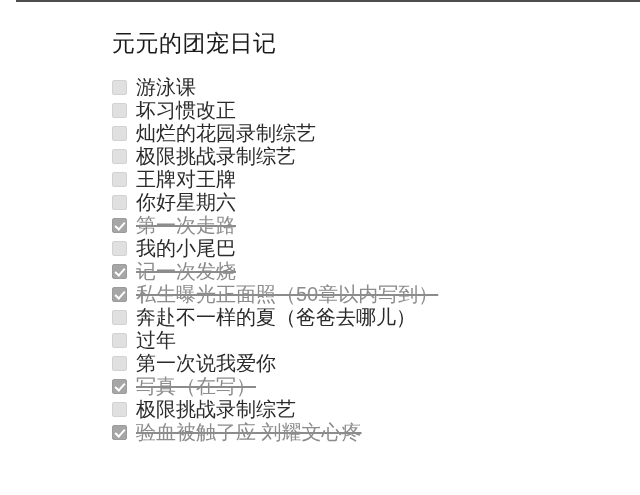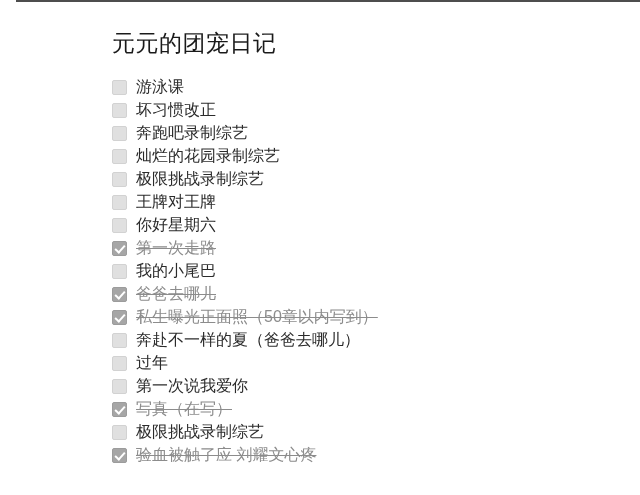--- a/index.html
+++ b/index.html
@@ -76,21 +76,21 @@
     position: absolute;
     left: 4px;
     top: 1px;
     width: 4px;
     height: 8px;
     border: solid #ffffff;
     border-width: 0 2px 2px 0;
     transform: rotate(42deg);
   }
   .label {
-    font-size: 16px;
+    font-size: 20px;
     color: #2b2b2b;
     line-height: 22px;
     white-space: nowrap;
   }
   .todo-item.done .label {
     color: #8c8c8c;
     text-decoration: line-through;
     text-decoration-color: #8c8c8c;
   }
   .scrollbar-track {
@@ -124,24 +124,20 @@
       <li class="todo-item">
         <span class="checkbox"></span>
         <span class="label">游泳课</span>
       </li>
 
       <li class="todo-item">
         <span class="checkbox"></span>
         <span class="label">坏习惯改正</span>
       </li>
 
-      <li class="todo-item">
-        <span class="checkbox"></span>
-        <span class="label">奔跑吧录制综艺</span>
-      </li>
 
       <li class="todo-item">
         <span class="checkbox"></span>
         <span class="label">灿烂的花园录制综艺</span>
       </li>
 
       <li class="todo-item">
         <span class="checkbox"></span>
         <span class="label">极限挑战录制综艺</span>
       </li>
@@ -161,21 +157,21 @@
         <span class="label">第一次走路</span>
       </li>
 
       <li class="todo-item">
         <span class="checkbox"></span>
         <span class="label">我的小尾巴</span>
       </li>
 
       <li class="todo-item done">
         <span class="checkbox checked"></span>
-        <span class="label">爸爸去哪儿</span>
+        <span class="label">记一次发烧</span>
       </li>
 
       <li class="todo-item done">
         <span class="checkbox checked"></span>
         <span class="label">私生曝光正面照（50章以内写到）</span>
       </li>
 
       <li class="todo-item">
         <span class="checkbox"></span>
         <span class="label">奔赴不一样的夏（爸爸去哪儿）</span>

